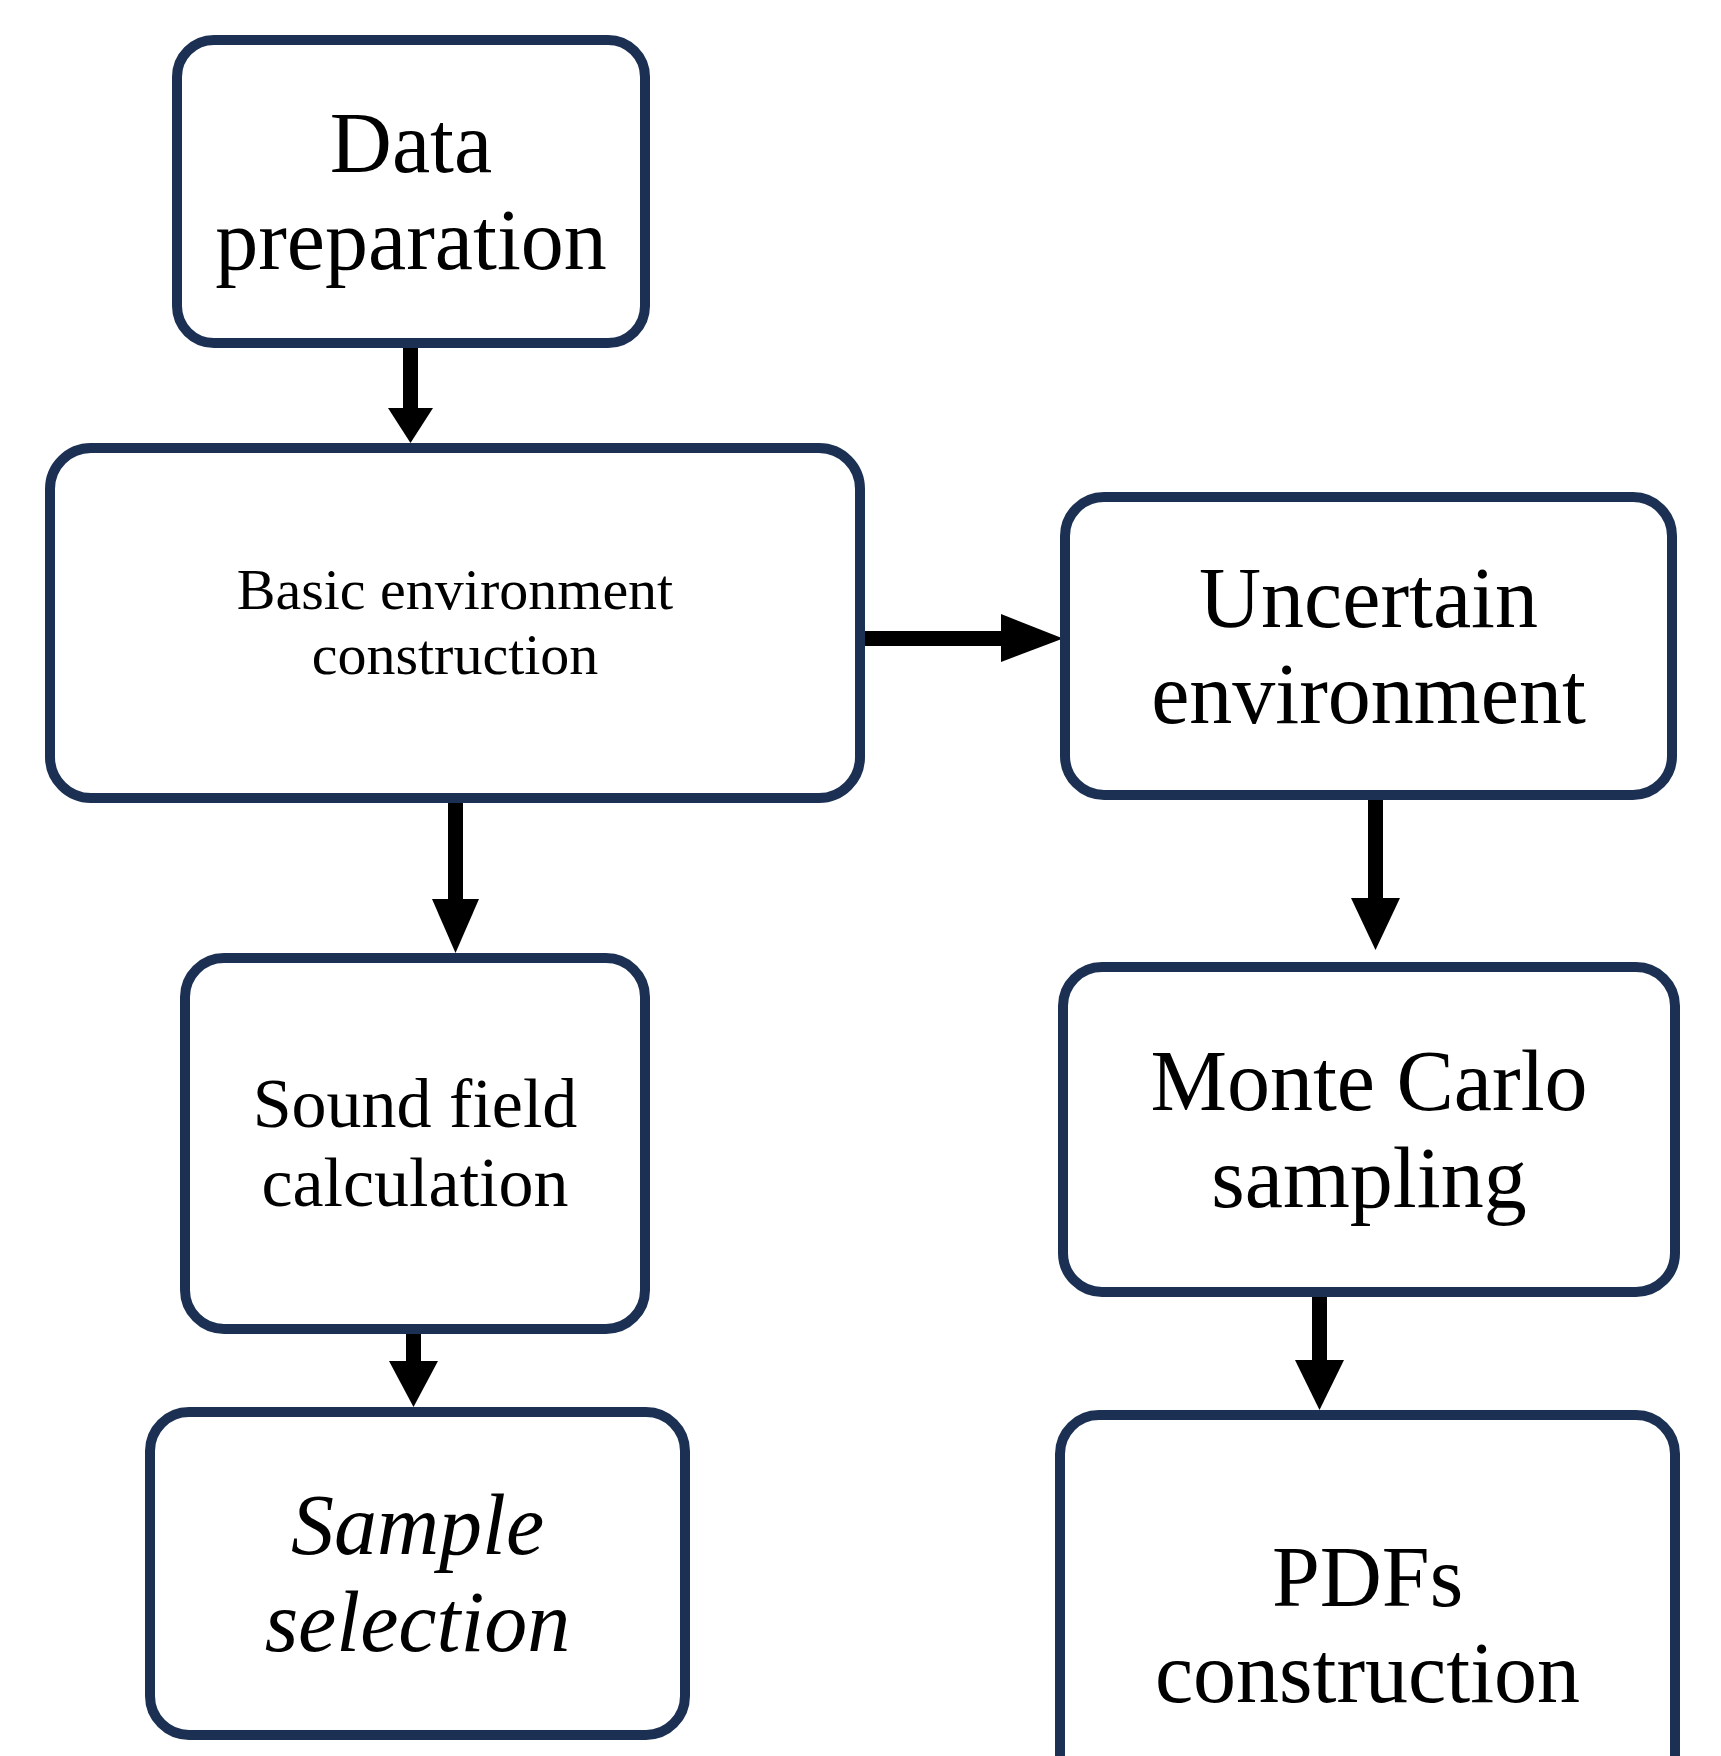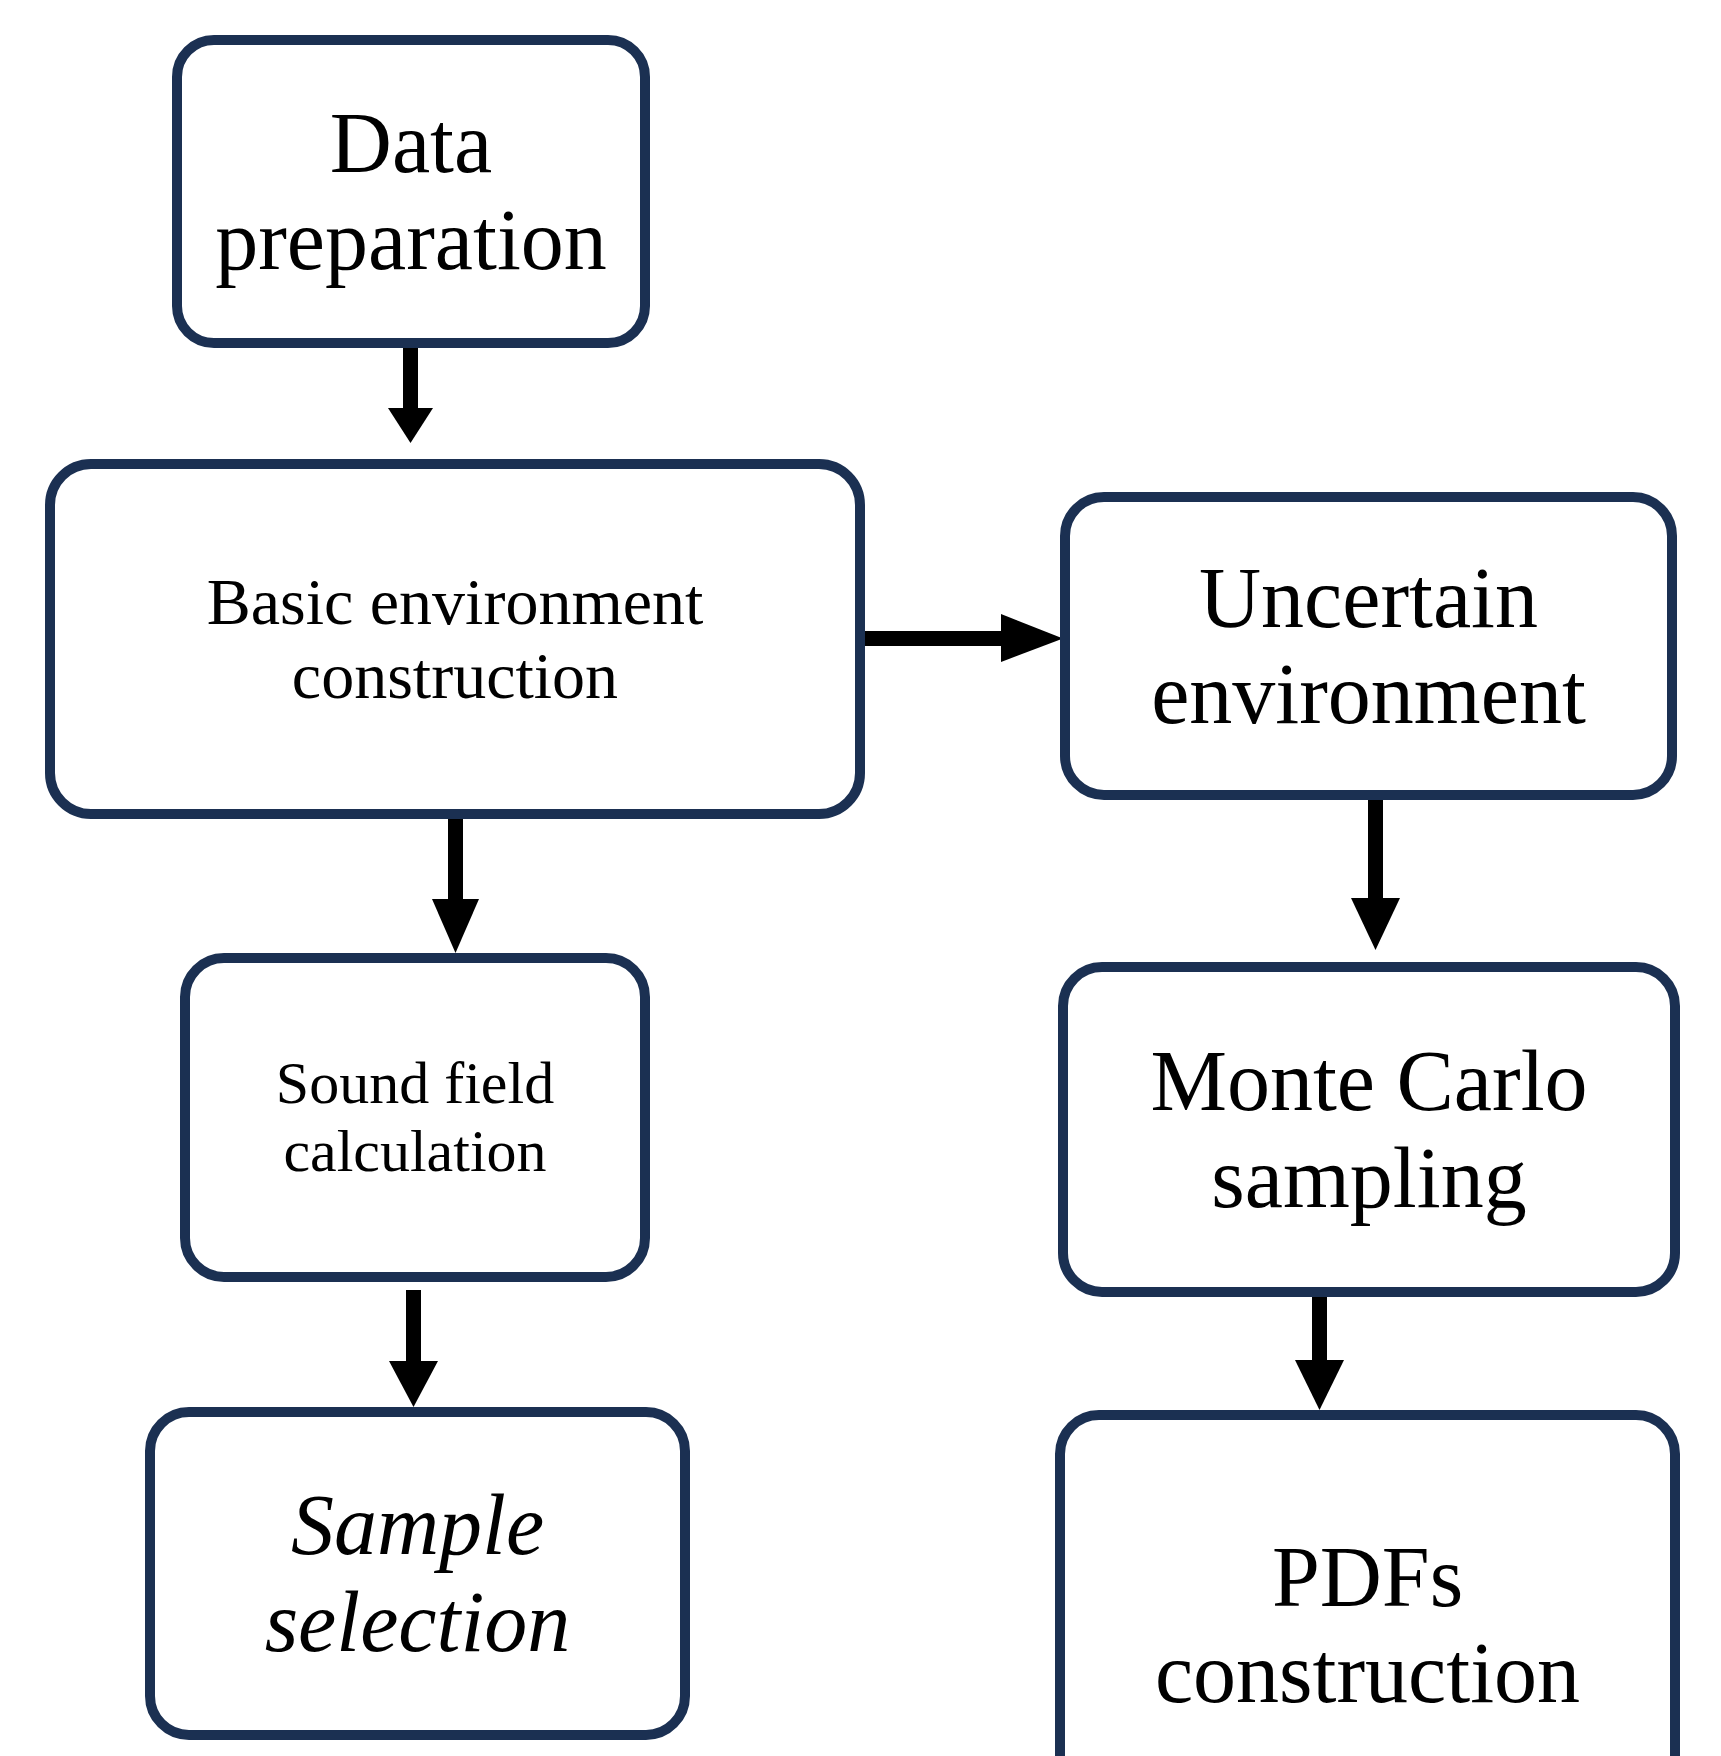--- a/index.html
+++ b/index.html
@@ -35,30 +35,29 @@
     box-sizing: border-box;
     white-space: pre-line;
   }
   
   #node-data-preparation {
     left: 172px;  top: 35px;   width: 478px;  height: 313px;
     font-size: 86px;
   }
   #node-basic-environment {
     left: 45px;   top: 443px;  width: 820px;  height: 360px;
-    font-size: 66px;
-    margin-top: 16px;
+    font-size: 58px;
   }
   #node-uncertain-assumptions {
     left: 1060px; top: 492px;  width: 617px;  height: 308px;
     font-size: 86px;
   }
   #node-sound-field {
-    left: 180px;  top: 953px;  width: 470px;  height: 329px;
-    font-size: 60px;
+    left: 180px;  top: 953px;  width: 470px;  height: 381px;
+    font-size: 70px;
   }
   #node-monte-carlo {
     left: 1058px; top: 950px;  width: 622px;  height: 335px;
     font-size: 86px;
     margin-top: 12px;
   }
   #node-sample-selection {
     left: 145px;  top: 1407px; width: 545px;  height: 333px;
     font-size: 86px;
   }

